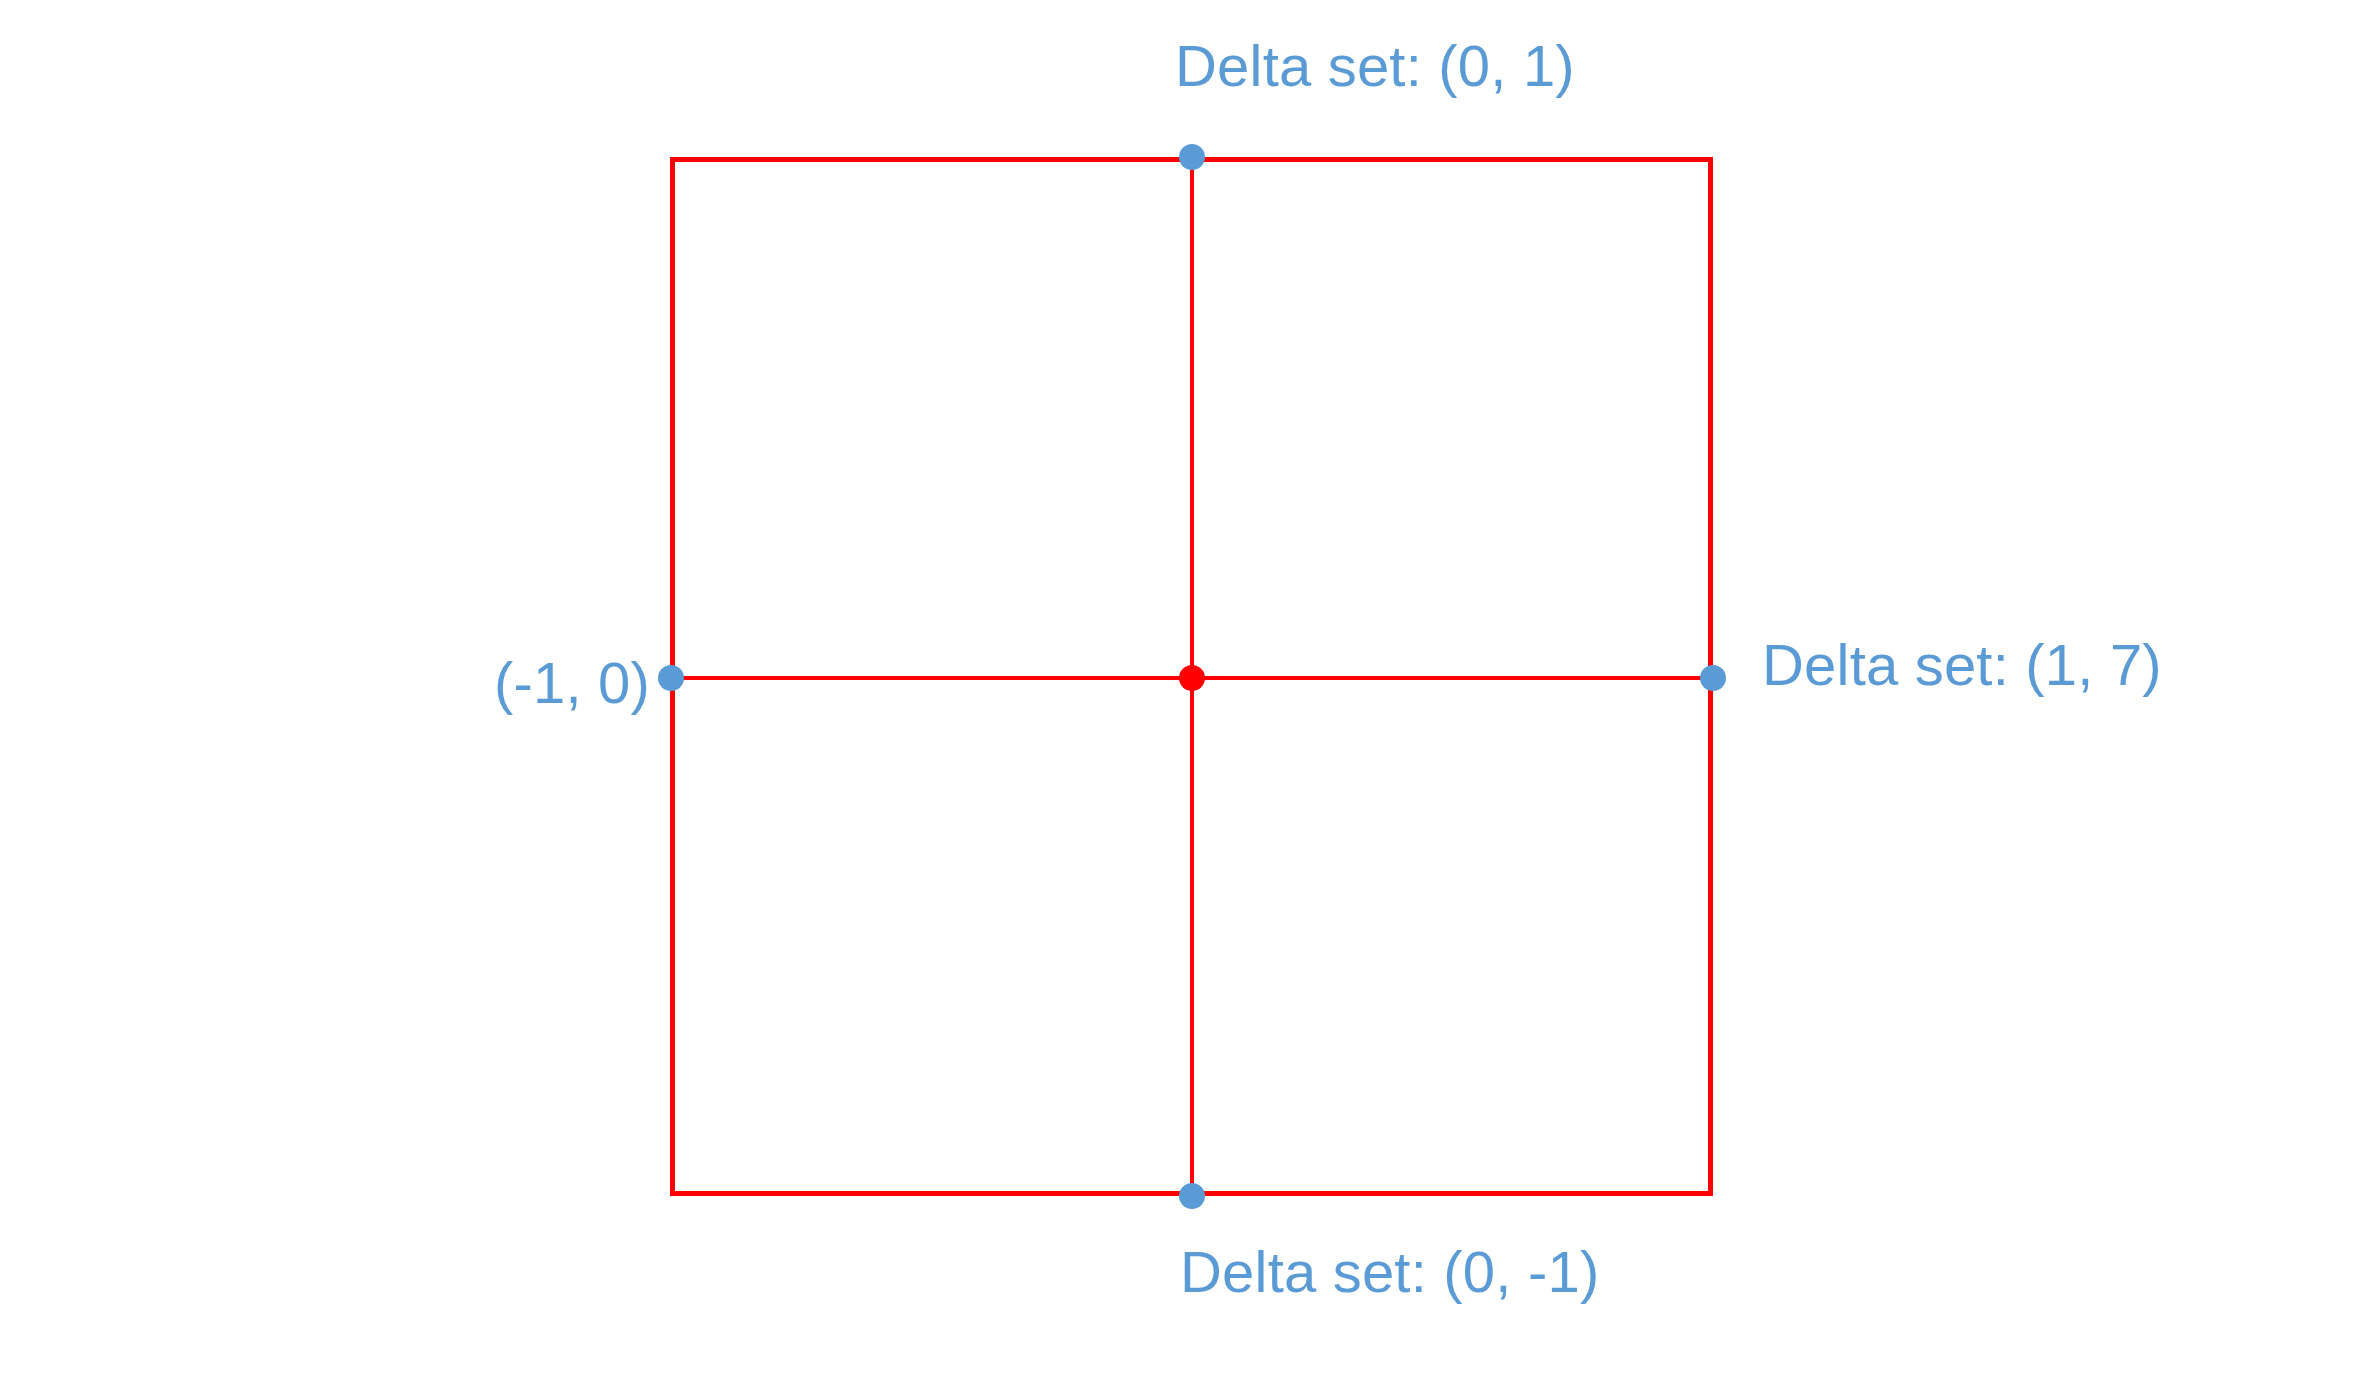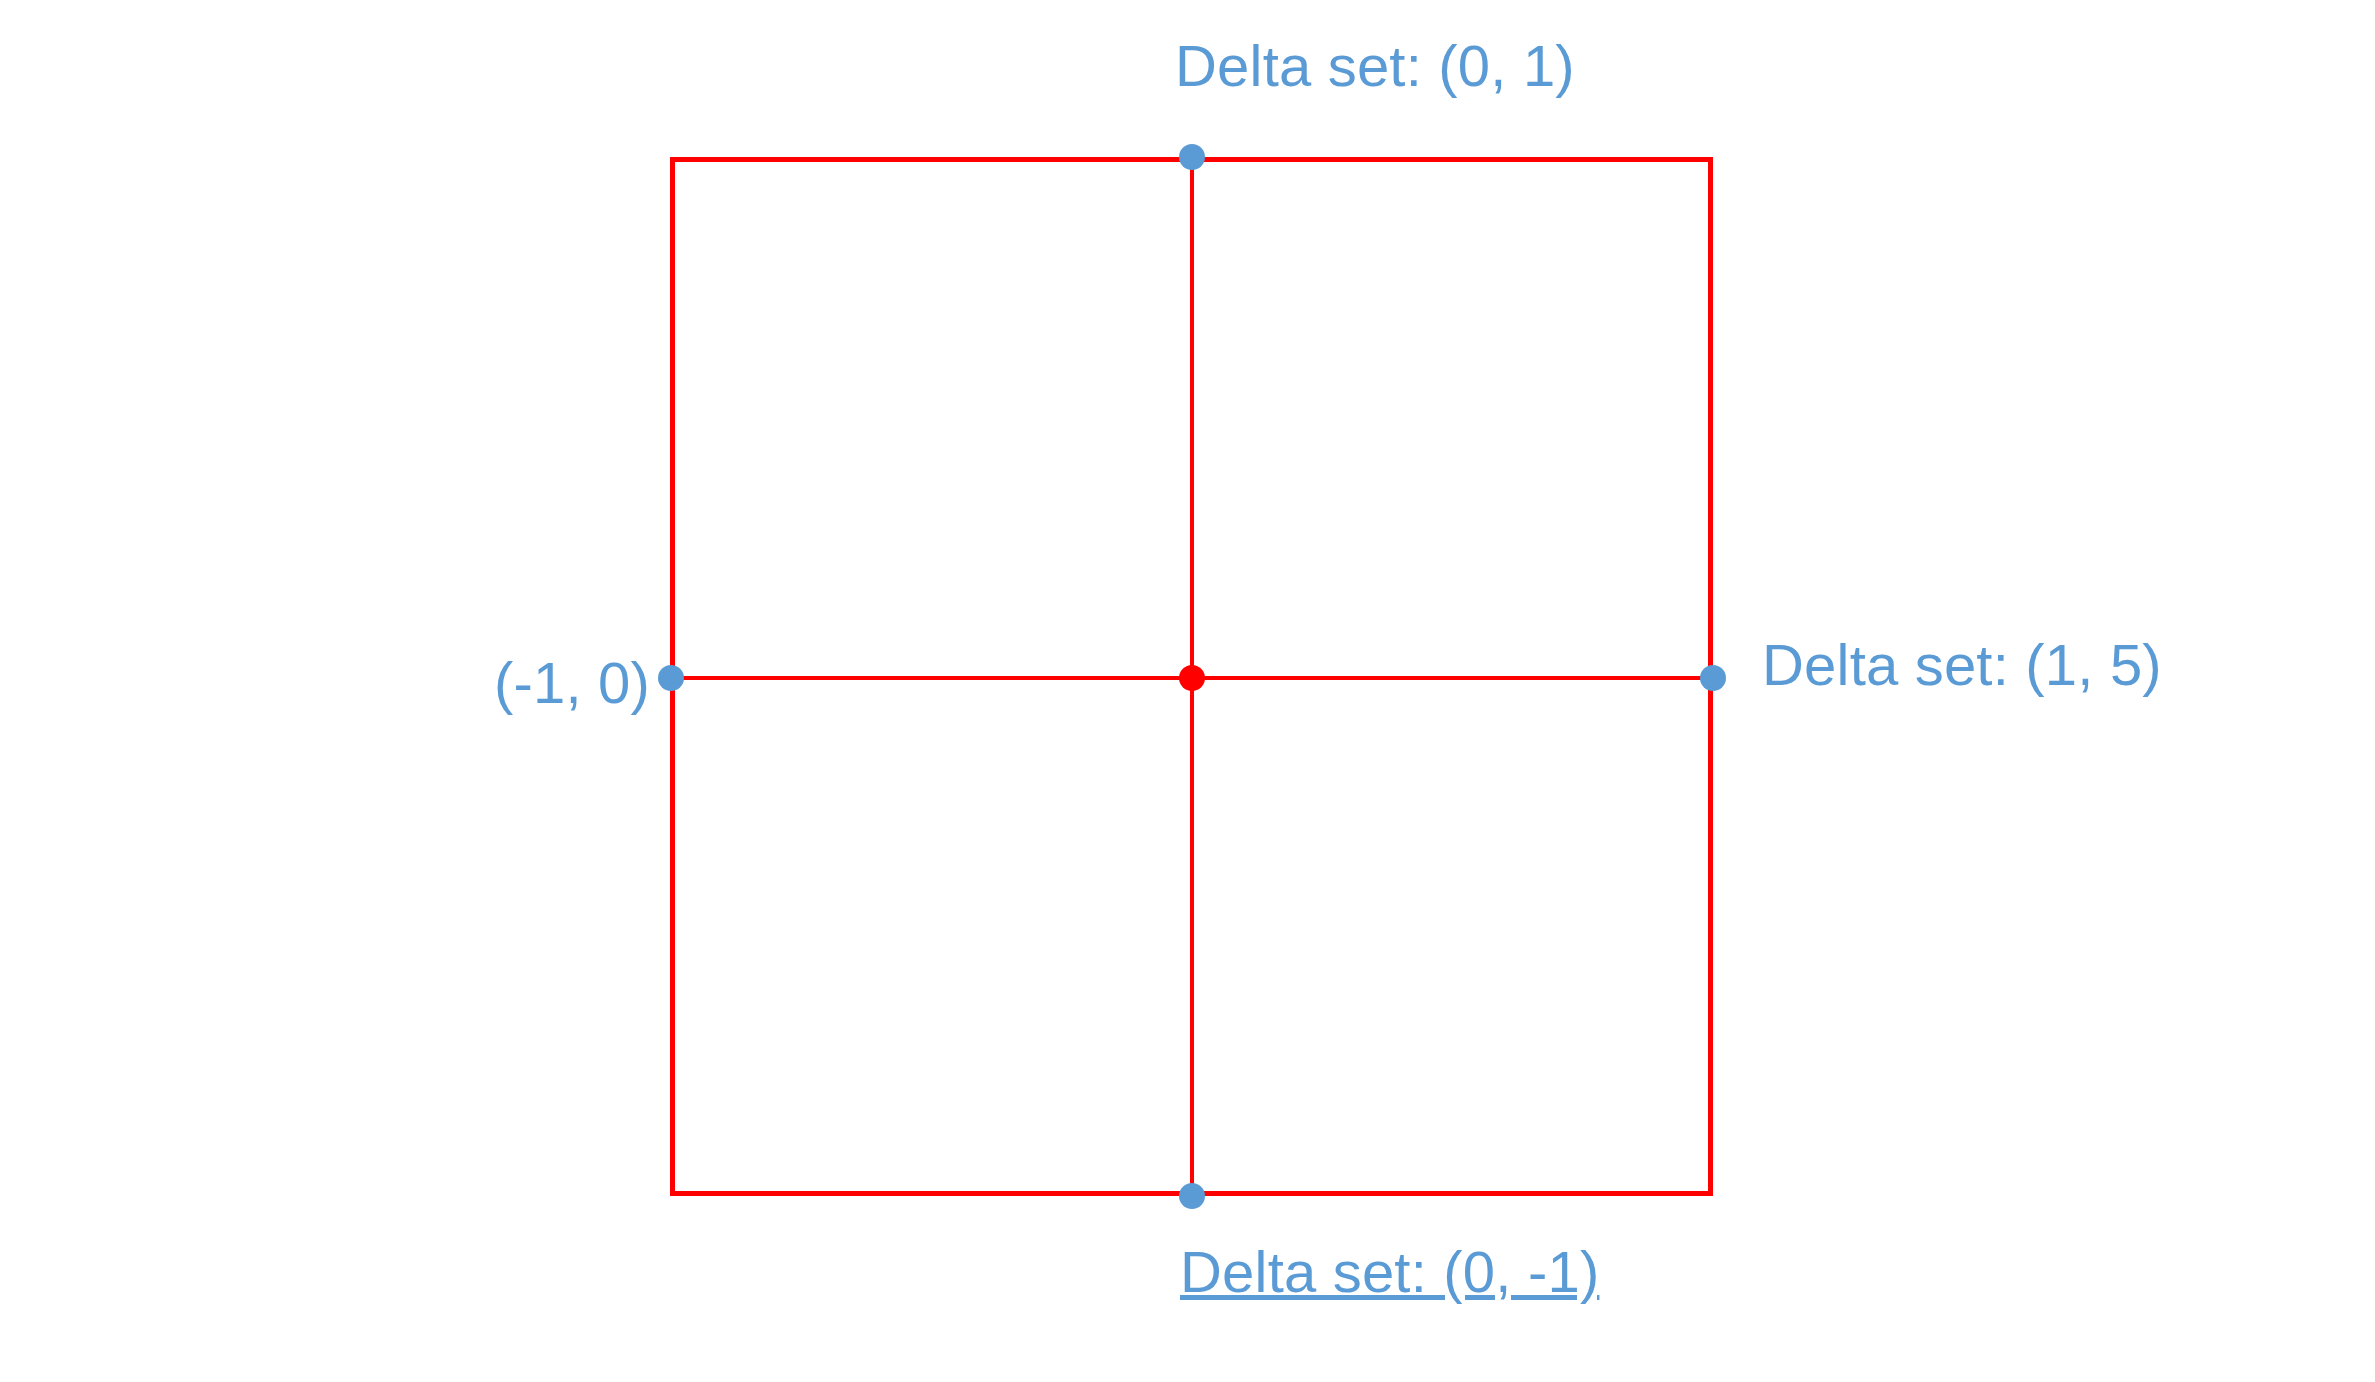--- a/index.html
+++ b/index.html
@@ -78,21 +78,20 @@
   .label-blue { color: #5b9bd5; }
   .label-red  { color: #ff0000; }
 
   .label-top {
     left: 1175px;
     top: 32px;
   }
   .label-bottom {
     left: 1180px;
     top: 1238px;
-    text-decoration: underline;
   }
   .label-right {
     left: 1762px;
     top: 631px;
   }
   .label-left {
     left: 250px;
     top: 581px;
     width: 400px;
     text-align: right;
@@ -116,21 +115,21 @@
   <div class="node node-blue node-top"></div>
   <div class="node node-blue node-bottom"></div>
   <div class="node node-blue node-left"></div>
   <div class="node node-blue node-right"></div>
   <div class="node node-red  node-center"></div>
 
   <div class="label label-blue label-top">Delta set: (0, 1)</div>
 
   <div class="label label-blue label-bottom">Delta set: (0, -1)</div>
 
-  <div class="label label-blue label-right">Delta set: (1, 5)</div>
+  <div class="label label-blue label-right">Delta set: (1, 7)</div>
 
   <div class="label label-blue label-left">
     <br>
     <span>(-1, 0)</span>
   </div>
 
 
 </div>
 
 </body></html>

